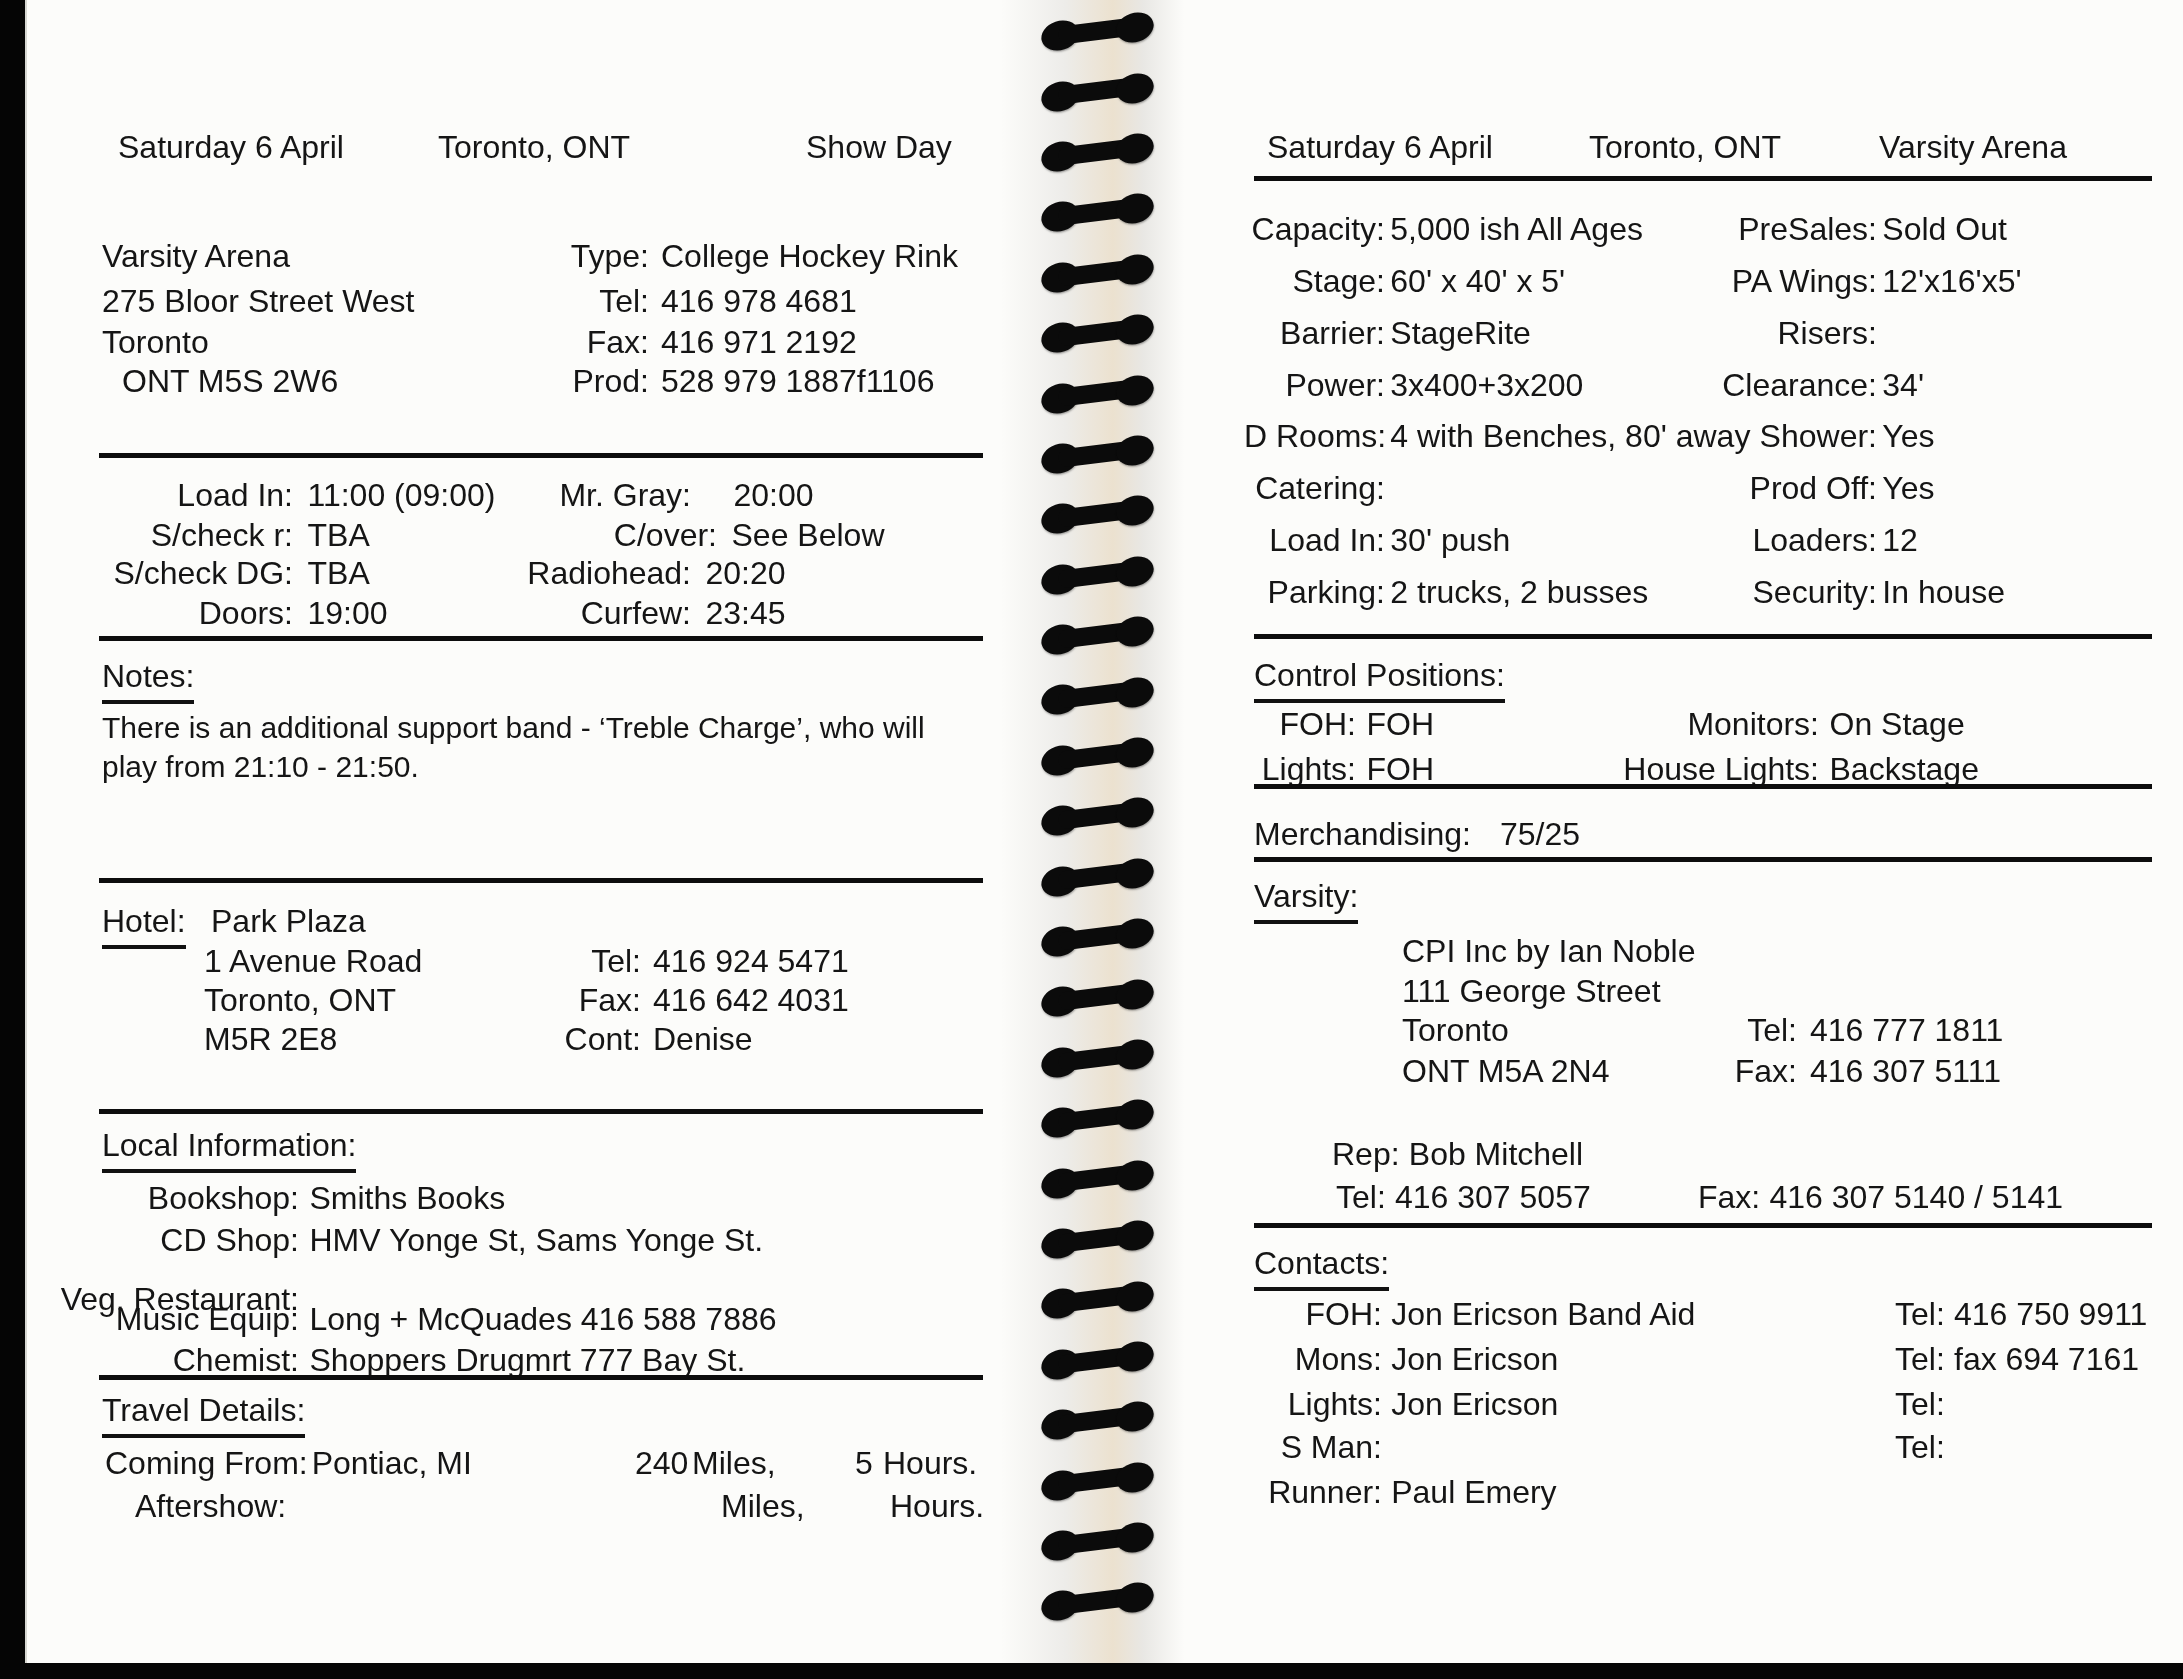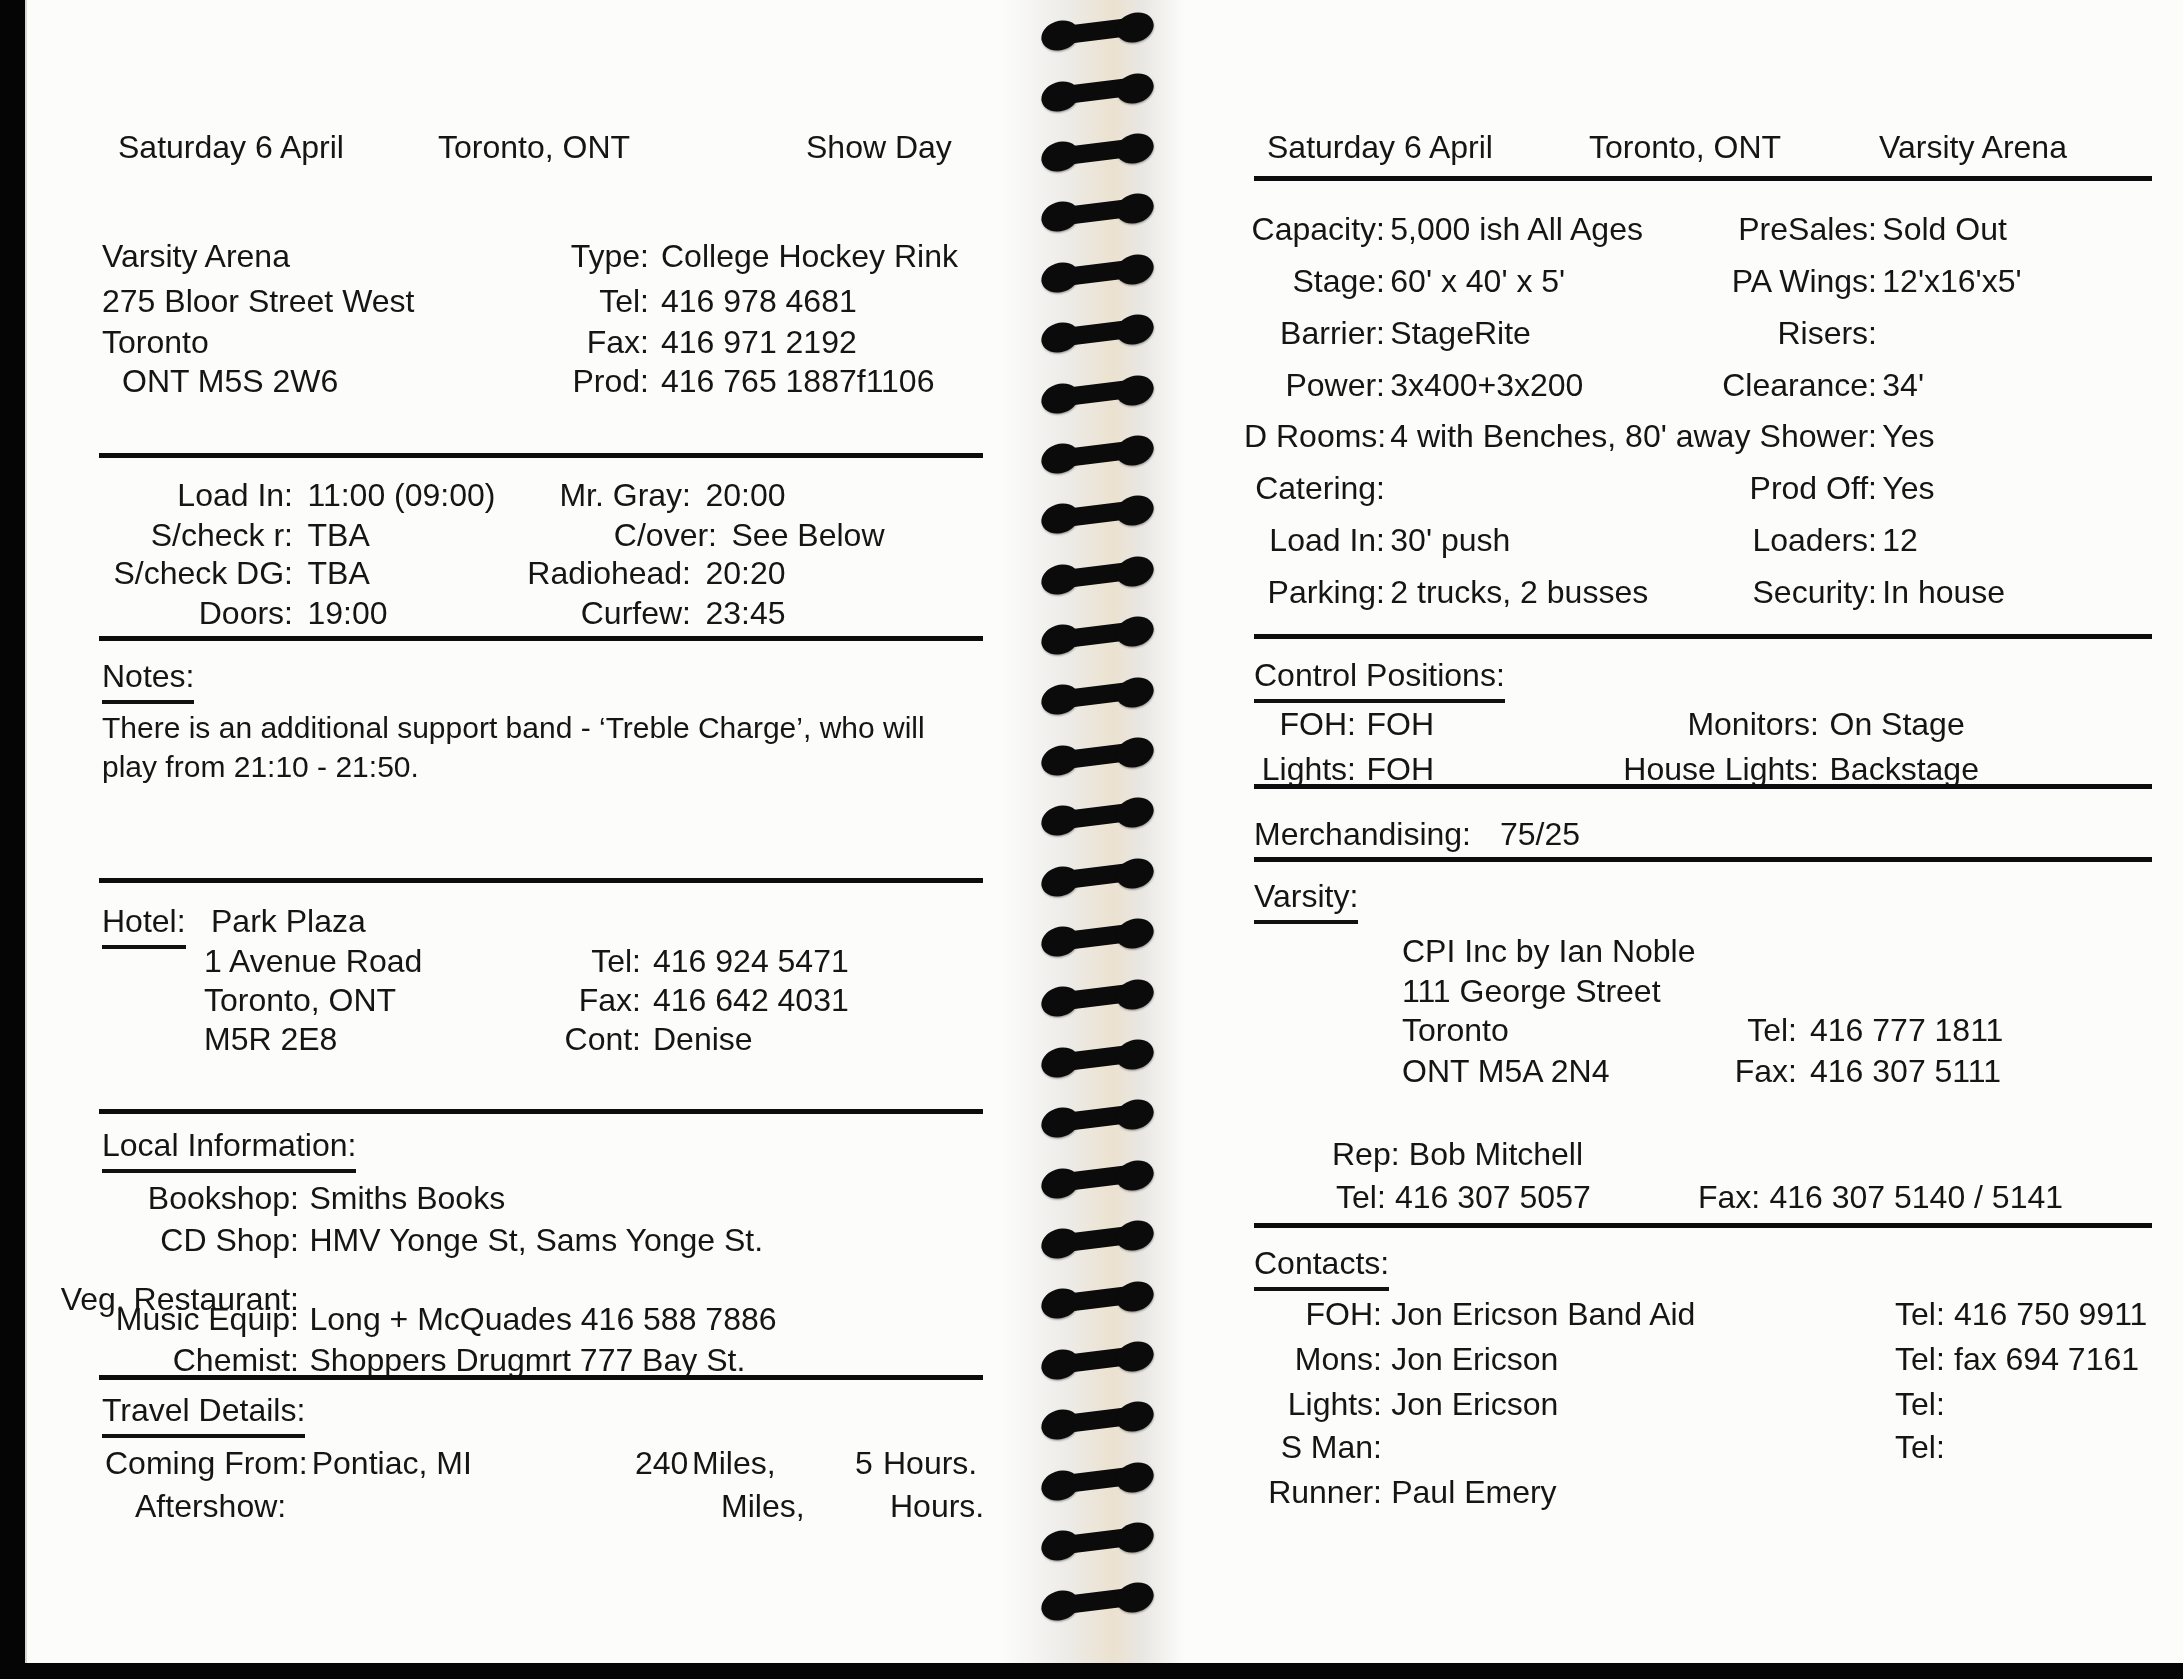--- a/index.html
+++ b/index.html
@@ -242,42 +242,42 @@
 <div class="row" style="left:517px; top:283px;">
   <span class="lab venlab">Tel:</span>
   <span class="val venval">416 978 4681</span>
 </div>
 <div class="row" style="left:517px; top:324px;">
   <span class="lab venlab">Fax:</span>
   <span class="val venval">416 971 2192</span>
 </div>
 <div class="row" style="left:517px; top:363px;">
   <span class="lab venlab">Prod:</span>
-  <span class="val venval">416 765 1887f1106</span>
+  <span class="val venval">528 979 1887f1106</span>
 </div>
 
 <div class="rule rule-l" style="top:453px;"></div>
 
 <div class="row" style="left:92px; top:477px;">
   <span class="lab schlab-l">Load In:</span>
   <span class="val schval">11:00 (09:00)</span>
 </div>
 <div class="row" style="left:92px; top:517px;">
   <span class="lab schlab-l">S/check r:</span>
   <span class="val schval">TBA</span>
 </div>
 <div class="row" style="left:92px; top:555px;">
   <span class="lab schlab-l">S/check DG:</span>
   <span class="val schval">TBA</span>
 </div>
 <div class="row" style="left:92px; top:595px;">
   <span class="lab schlab-l">Doors:</span>
   <span class="val schval">19:00</span>
 </div>
-<div class="row" style="left:474px; top:477px;">
+<div class="row" style="left:474px; top:477px;gap:28px;">
   <span class="lab schlab-r">Mr. Gray:</span>
   <span class="val schval">20:00</span>
 </div>
 <div class="row" style="left:500px; top:517px;">
   <span class="lab schlab-r">C/over:</span>
   <span class="val schval">See Below</span>
 </div>
 <div class="row" style="left:474px; top:555px;">
   <span class="lab schlab-r">Radiohead:</span>
   <span class="val schval">20:20</span>

